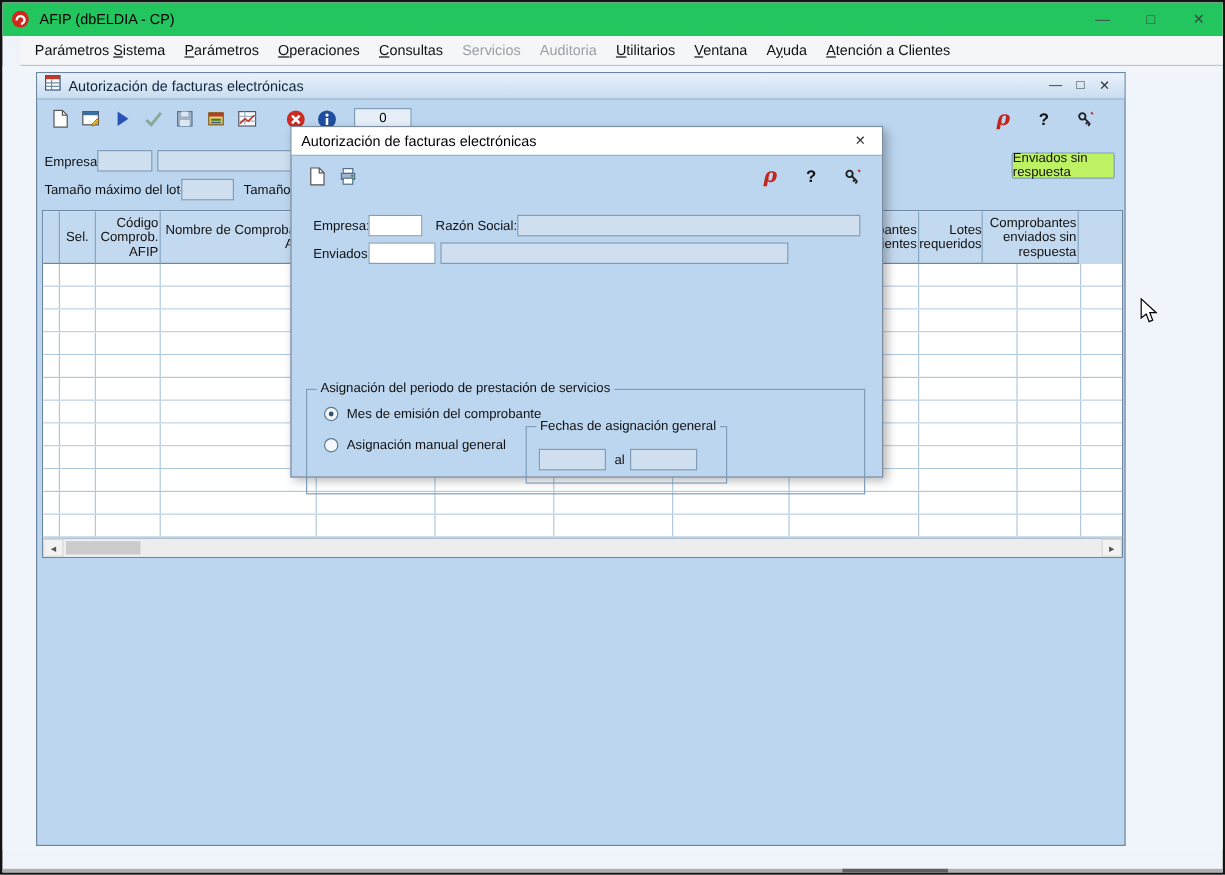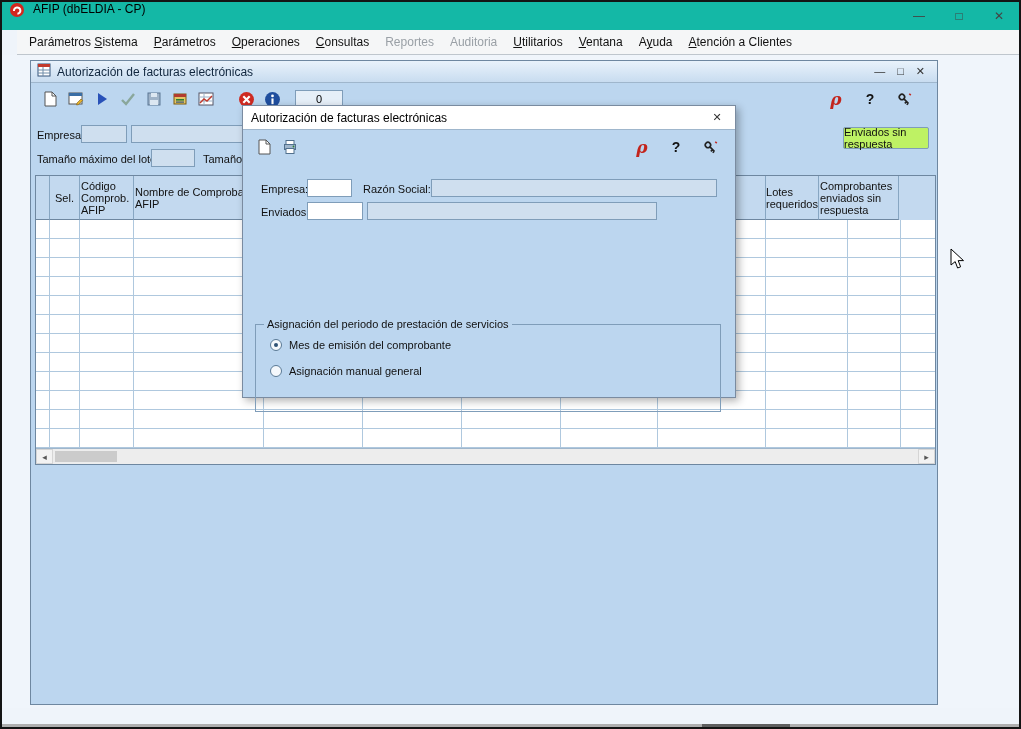--- a/index.html
+++ b/index.html
@@ -3,22 +3,22 @@
 <meta charset="utf-8">
 <title>AFIP</title>
 <style>
   * { box-sizing: border-box; }
   html,body { margin:0; padding:0; background:#777; }
   .screen { position:relative; width:1021px; height:729px; overflow:hidden;
             font-family:"Liberation Sans", sans-serif; background:#EFF4FA;
             border:2px solid #141414; }
 
   
-  .titlebar { position:absolute; left:0; top:0; width:100%; height:28px; background:#14b8a6;
-              display:flex; align-items:flex-start; }
+  .titlebar { position:absolute; left:0; top:0; width:100%; height:28px; background:#22c55e;
+              display:flex; align-items:center; }
   .app-icon { margin-left:7px; width:16px; height:16px; flex:0 0 auto; }
   .title-text { margin-left:8px; font-size:12px; color:#000; }
   .win-controls { margin-left:auto; display:flex; height:100%; }
   .wc { width:40px; display:flex; align-items:center; justify-content:center;
         font-size:12px; color:#444; }
 
   
   .menubar { position:absolute; left:15px; top:28px; width:100%; height:25px; background:#F5F6F7;
              border-bottom:1px solid #BFC6CD; display:flex; align-items:center;
              padding-left:4px; font-size:12px; }
@@ -58,21 +58,21 @@
   .inp.num { text-align:right; }
   .btn { background:#bef264; border:1px solid #7F9DB9; font-size:11px; color:#111;
          display:flex; align-items:center; justify-content:center; border-radius:2px; }
 
   
   .grid { position:absolute; left:4px; top:92px; width:901px; border:1px solid #6E87A0;
           background:#FFF; overflow:hidden; }
   .ghead { display:flex; background:#C3D9EF; width:960px; }
   .hcell { border-right:1px solid #87A6C2; border-bottom:1px solid #6E87A0; height:44px;
            font-size:11px; line-height:12px; display:flex; align-items:center; justify-content:center;
-           text-align:left; padding:1px; flex:0 0 auto; overflow:hidden; color:#111; }
+           text-align:right; padding:1px; flex:0 0 auto; overflow:hidden; color:#111; }
   .grow { display:flex; height:19px; border-bottom:1px solid #AFC8DE; width:960px; background:#FFF; }
   .gcell { border-right:1px solid #AFC8DE; height:100%; flex:0 0 auto; }
   .hscroll { display:flex; height:16px; background:#EDEDED; border-top:1px solid #9FB6CC; }
   .sb-btn { width:17px; display:flex; align-items:center; justify-content:center;
             font-size:9px; color:#555; background:#F2F2F2; border:1px solid #D5D5D5; }
   .sb-track { flex:1; position:relative; }
   .sb-thumb { position:absolute; left:2px; top:2px; height:11px; width:62px; background:#CBCBCB; }
 
   
   .dialog { position:absolute; left:240px; top:50px; width:494px; height:293px;
@@ -121,21 +121,21 @@
       <span class="wc">□</span>
       <span class="wc">✕</span>
     </div>
   </div>
 
   <div class="menubar">
       <span class="menu-item">Parámetros <u>S</u>istema</span>
       <span class="menu-item"><u>P</u>arámetros</span>
       <span class="menu-item"><u>O</u>peraciones</span>
       <span class="menu-item"><u>C</u>onsultas</span>
-      <span class="menu-item disabled">Reportes</span>
+      <span class="menu-item disabled">Servicios</span>
       <span class="menu-item disabled">Auditoria</span>
       <span class="menu-item"><u>U</u>tilitarios</span>
       <span class="menu-item"><u>V</u>entana</span>
       <span class="menu-item">A<u>y</u>uda</span>
       <span class="menu-item"><u>A</u>tención a Clientes</span>
     </div>
 
   <div class="mdi">
 
     <div class="child">
@@ -502,20 +502,26 @@
 
           <div class="radio-row" style="left:14px; top:14px;">
             <span class="radio checked"></span>
             <span>Mes de emisión del comprobante</span>
           </div>
           <div class="radio-row" style="left:14px; top:40px;">
             <span class="radio"></span>
             <span>Asignación manual general</span>
           </div>
 
+          <div class="group" style="left:182px; top:30px; width:168px; height:48px;">
+            <span class="group-label">Fechas de asignación general</span>
+            <input class="inp dis" style="left: 10px; top: 18px; width: 56px;" value="">
+            <span class="lbl" style="left:73px; top:22px;">al</span>
+            <input class="inp dis" style="left: 86px; top: 18px; width: 56px;" value="">
+          </div>
         </div>
 
       </div>
     </div>
 
   </div>
 
 
   <div class="bottomstrip">
     <div class="bs-dark"></div>

